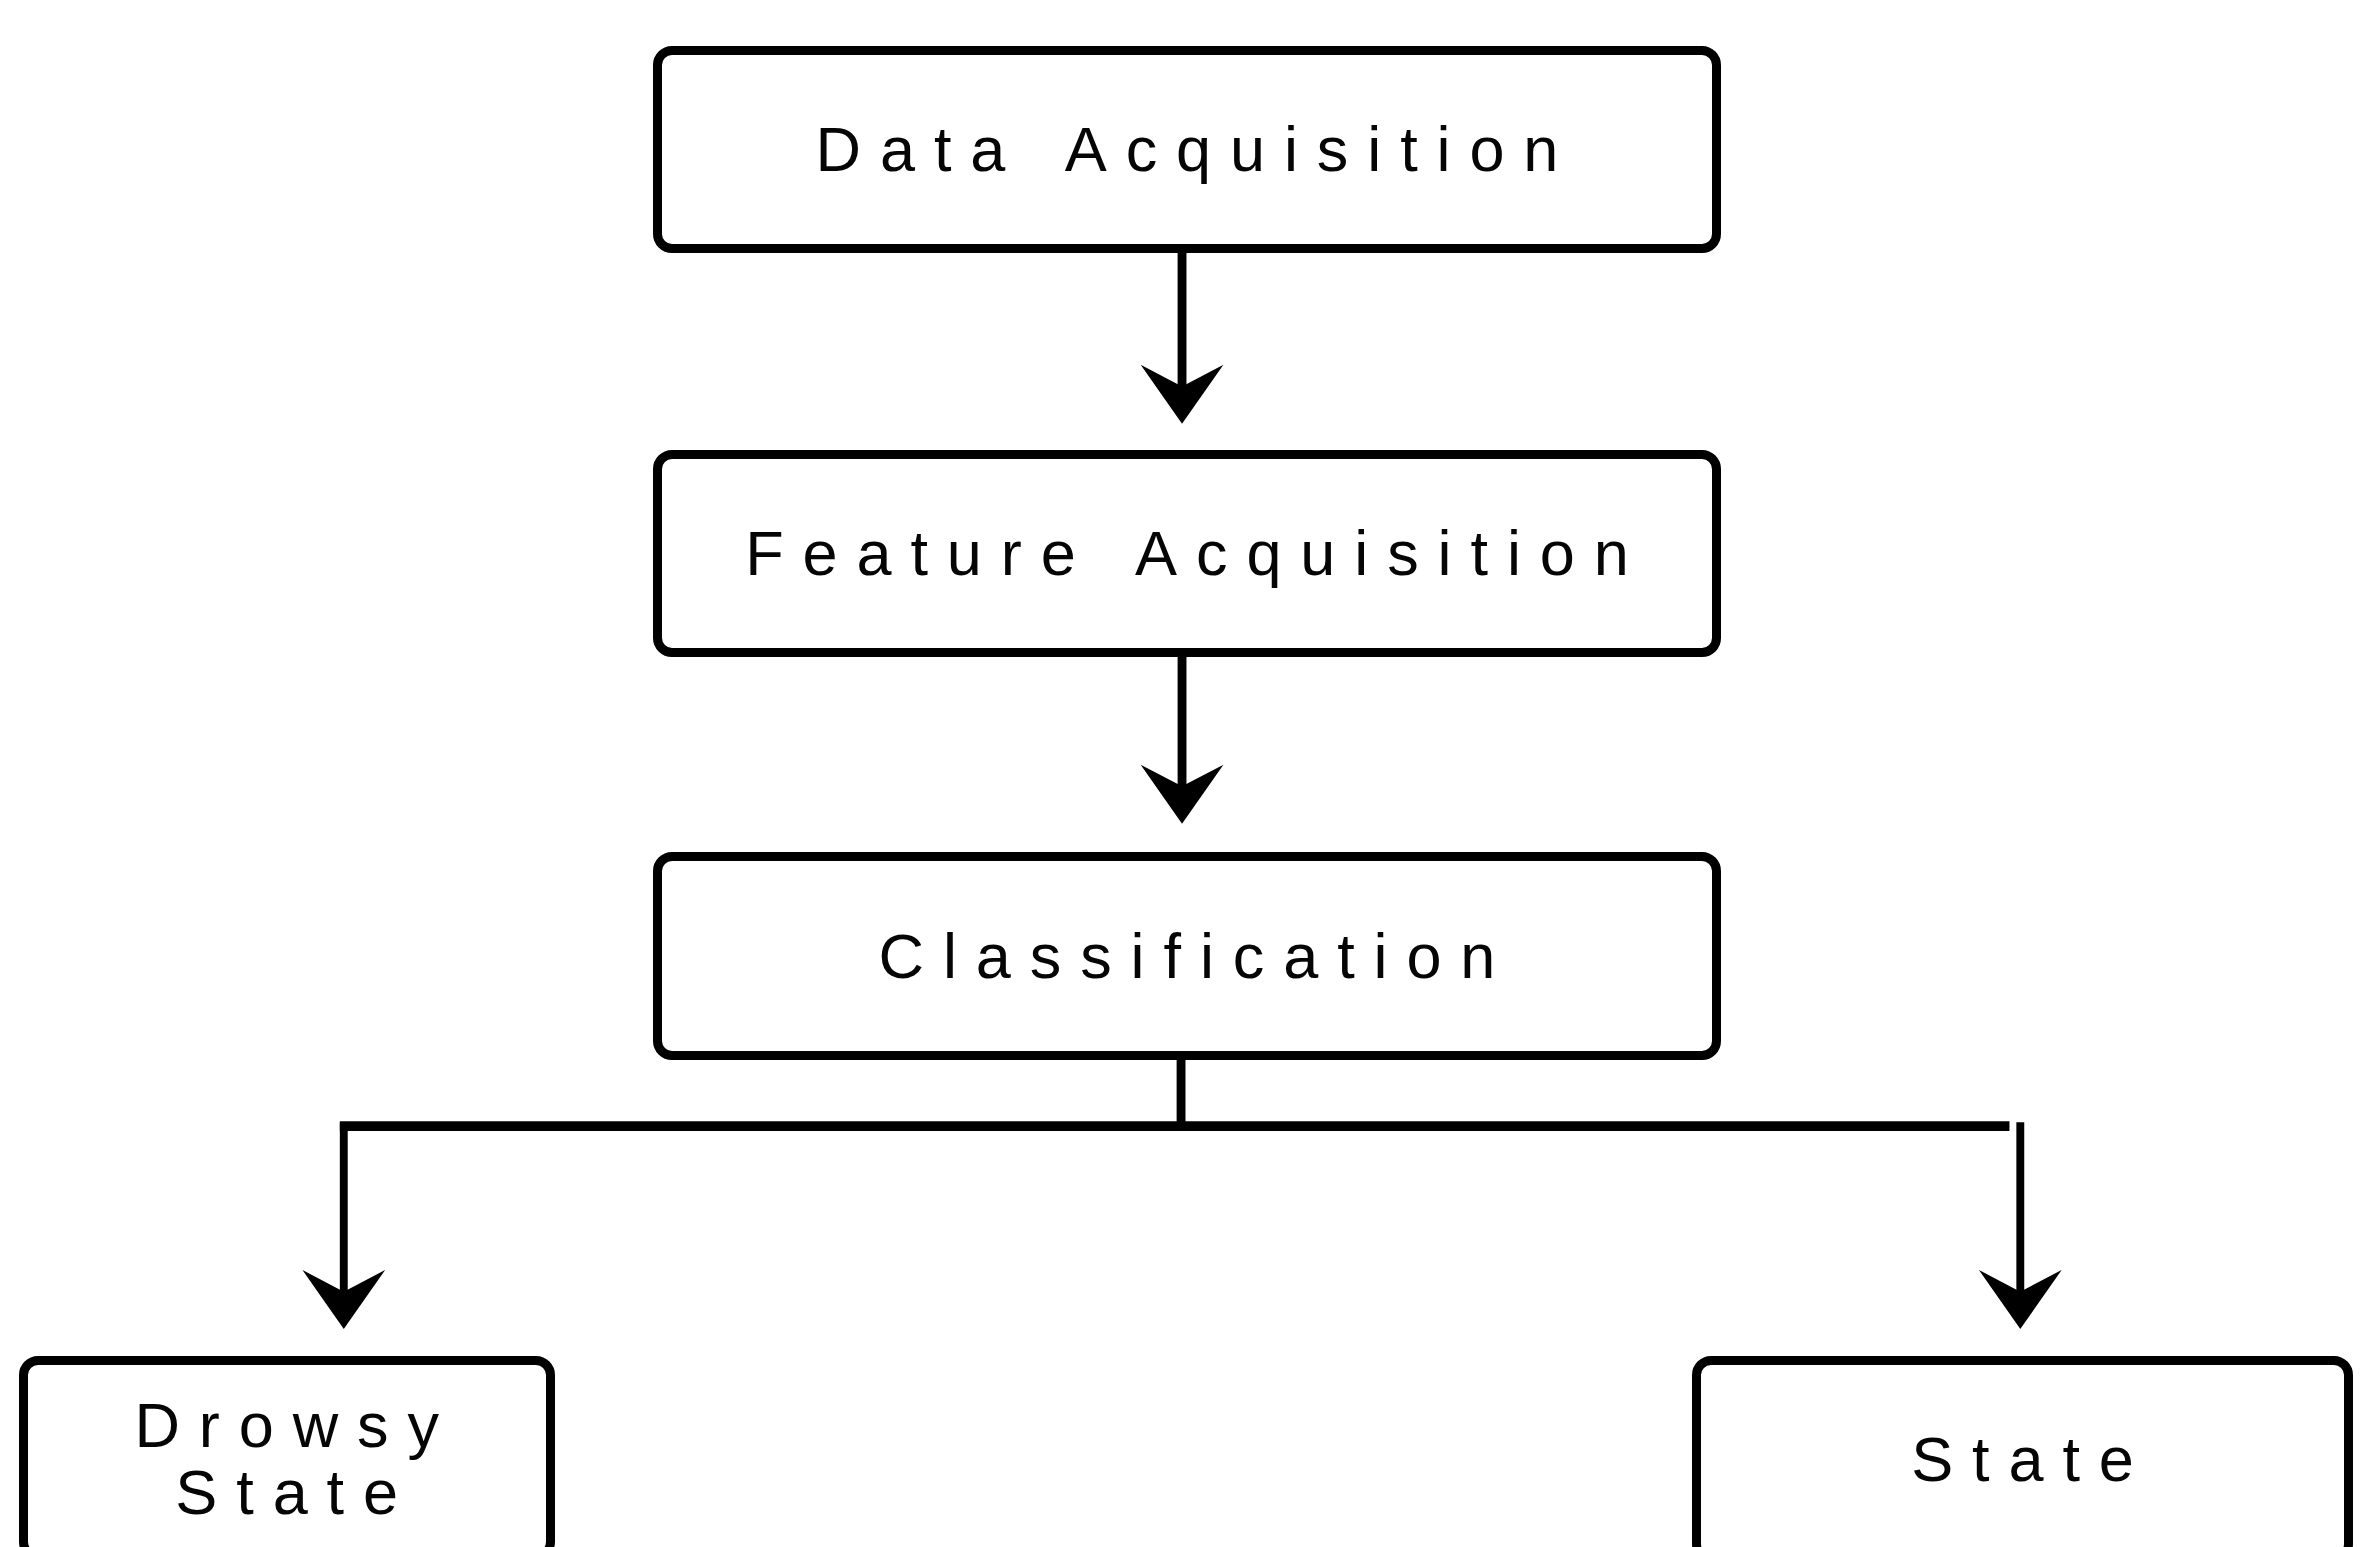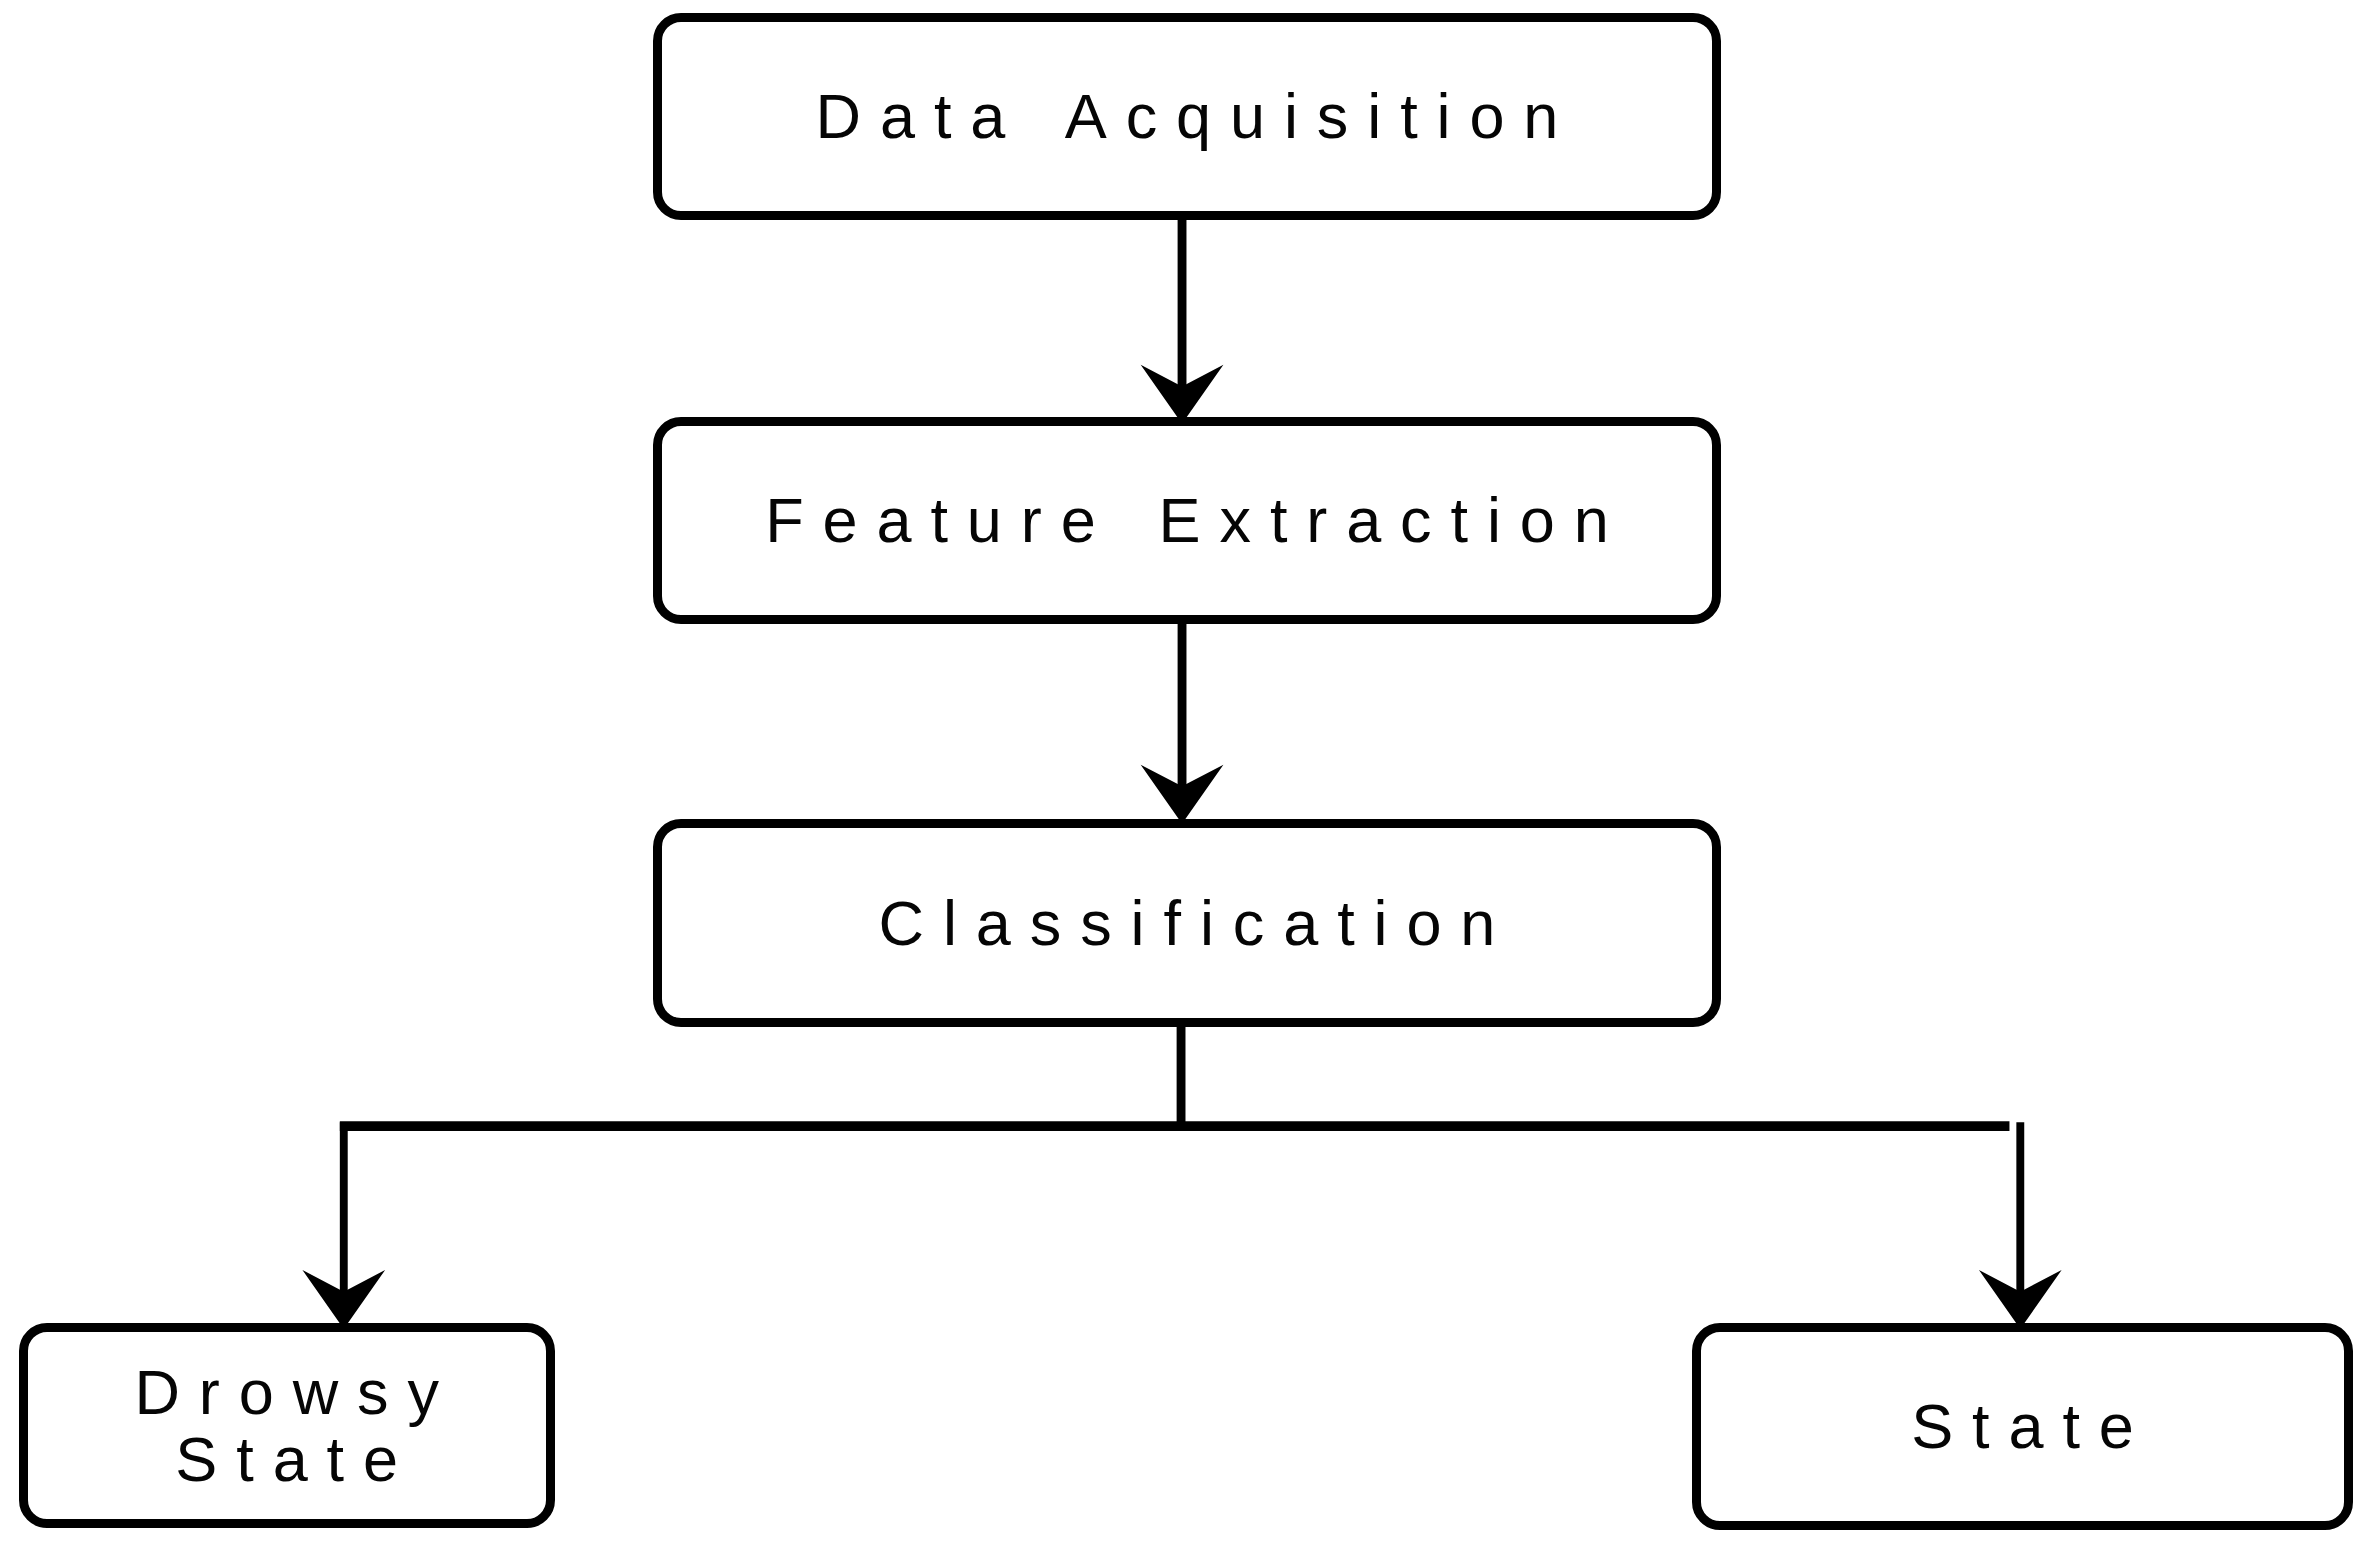--- a/index.html
+++ b/index.html
@@ -14,32 +14,33 @@
   .connector-layer {
     position: absolute;
     left: 0; top: 0;
     width: 2369px; height: 1548px;
   }
   .node {
     position: absolute;
     box-sizing: border-box;
     background: #ffffff;
     border: 9.9px solid #000000;
-    border-radius: 28px;
+    border-radius: 19px;
     display: flex;
     flex-direction: column;
     align-items: center;
     justify-content: center;
     text-align: center;
     font-size: 63px;
     font-weight: 400;
     line-height: 1.05;
     letter-spacing: 0.30em;
     word-spacing: 0.12em;
     color: #050505;
+    margin-top: 33px;
   }
   .node span { display: block; margin-right: -0.30em; white-space: nowrap; }
   .n1 { left: 653px;  top: 12.8px;   width: 1068px; height: 207px; }
   .n2 { left: 653px;  top: 417px;  width: 1068px; height: 207px; }
   .n3 { left: 653px;  top: 819px;  width: 1068px; height: 208px; }
   .n4 { left: 18.7px;   top: 1323px; width: 536px;  height: 205px; }
   .n5 { left: 1692px; top: 1323px; width: 661px;  height: 207px; }
 </style>
 </head>
 <body>
@@ -63,21 +64,21 @@
 
     <line x1="2051" y1="1139" x2="2051" y2="1313" stroke="#000000" stroke-width="8"></line>
     <path d="M 2051,1349 L 2009,1289 L 2051,1311 L 2093,1289 Z" fill="#000000"></path>
   </svg>
 
   <div class="node n1">
     <span>Data Acquisition</span>
   </div>
 
   <div class="node n2">
-    <span>Feature Extraction</span>
+    <span>Feature Acquisition</span>
   </div>
 
   <div class="node n3">
     <span>Classification</span>
   </div>
 
   <div class="node n4">
     <span>Drowsy</span>
     <span>State</span>
   </div>

